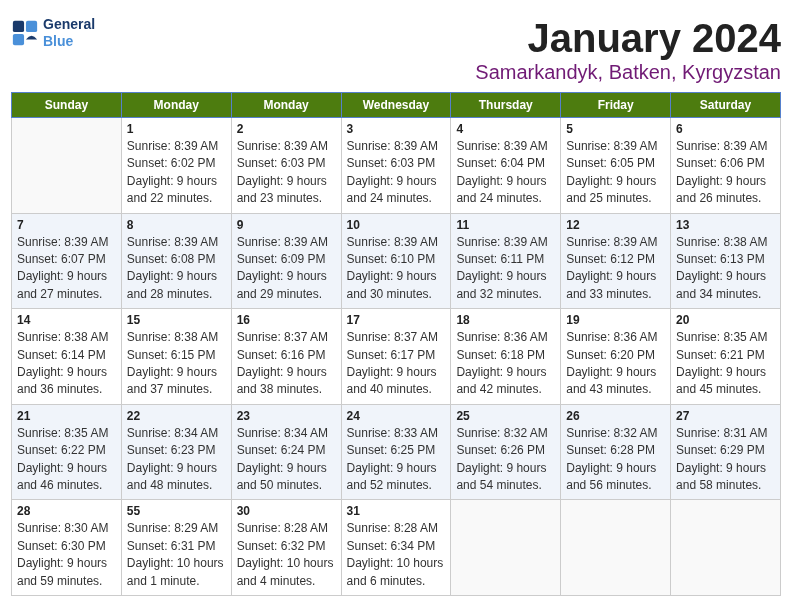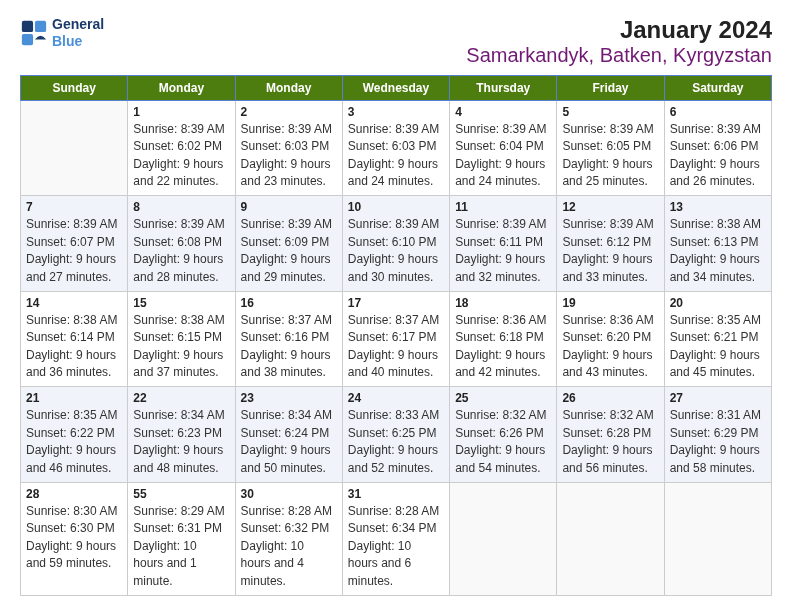--- a/index.html
+++ b/index.html
@@ -6,21 +6,21 @@
     body {
       width: 792px;
       height: 612px;
       font-family: Arial, sans-serif;
       background: #fff;
       overflow: hidden;
     }
     .page {
       width: 792px;
       height: 612px;
-      padding: 16px 20px;
+      padding: 16px 11px;
       display: flex;
       flex-direction: column;
     }
     .header {
       display: flex;
       align-items: flex-start;
       justify-content: space-between;
       margin-bottom: 8px;
     }
     .logo {
@@ -38,21 +38,21 @@
       color: #4a90d9;
     }
     .logo-icon {
       width: 28px;
       height: 28px;
     }
     .title-block {
       text-align: right;
     }
     .main-title {
-      font-size: 24px;
+      font-size: 40px;
       font-weight: bold;
       color: #222;
     }
     .subtitle {
       font-size: 20px;
       color: #701a75;
     }
     .calendar {
       flex: 1;
       border: 1px solid #ccc;

